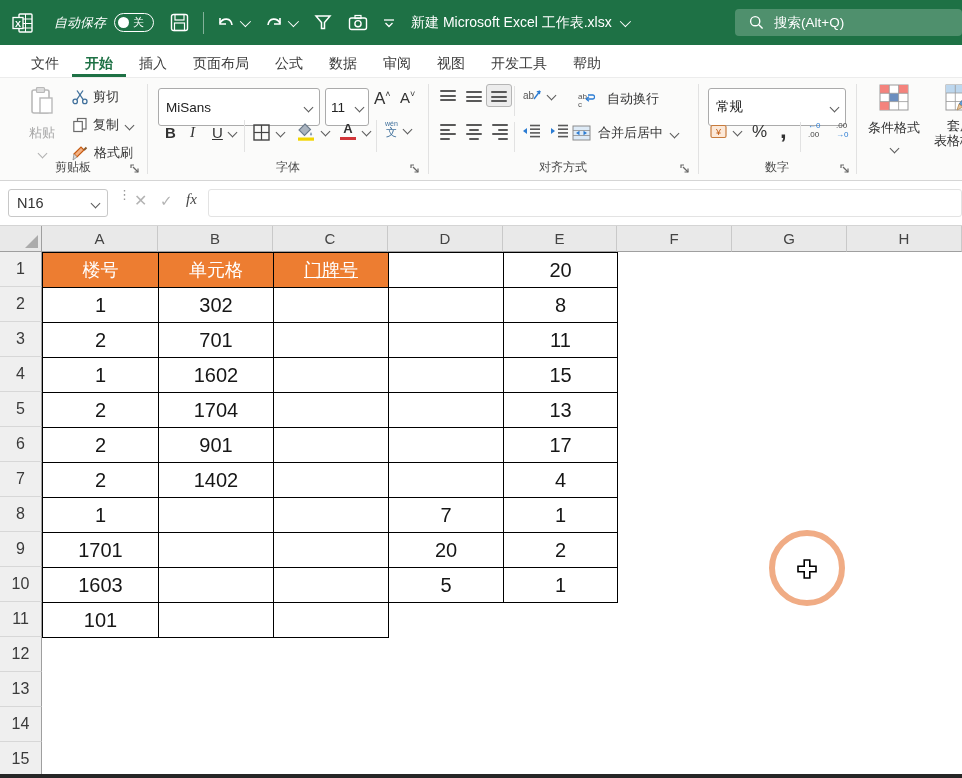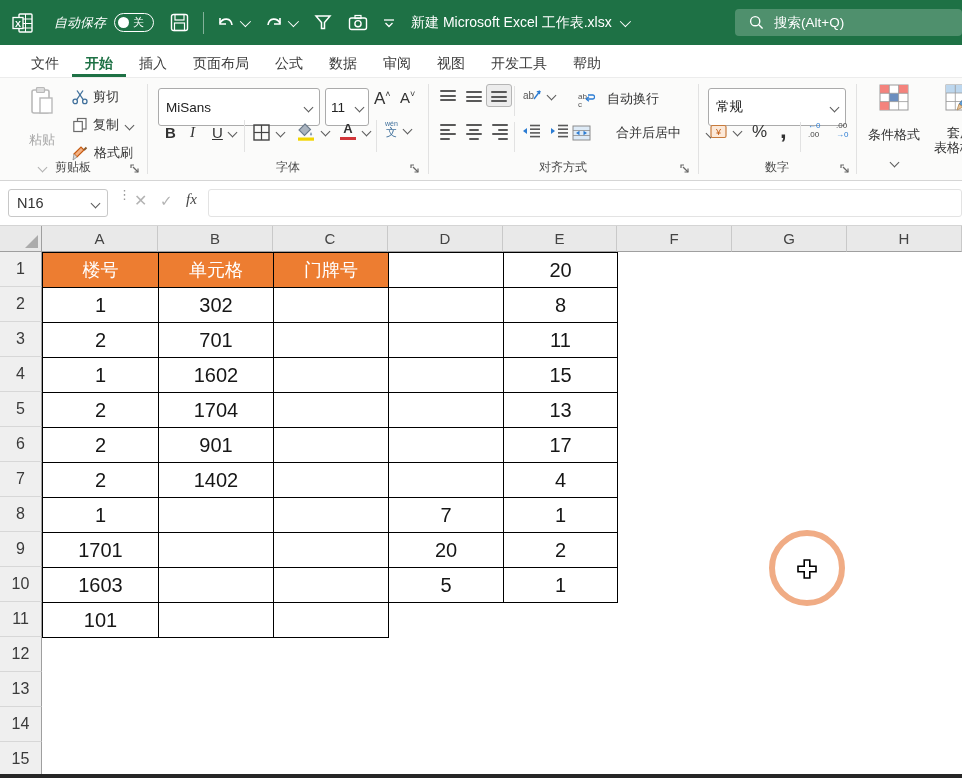--- a/index.html
+++ b/index.html
@@ -27,21 +27,21 @@
 
   
   .ribbon{position:relative;height:102px;background:#fbfbfa;border-bottom:1px solid #d5d5d5;box-sizing:content-box;font-size:13px;color:#333;}
   .sep-v{position:absolute;top:6px;bottom:6px;width:1px;background:#e2e2e2;}
   .glabel{position:absolute;bottom:4px;font-size:12px;color:#4a4a4a;text-align:center;}
   .rlbl{font-size:13px;color:#333;margin-left:5px;white-space:nowrap;}
   .rlbl.dis{color:#a6a6a6;}
   .crt{width:6px;height:6px;border-right:1.4px solid #5a5a5a;border-bottom:1.4px solid #5a5a5a;transform:rotate(45deg);display:inline-block;flex:none;}
   .combo{border:1px solid #ababab;border-radius:3px;background:#fff;display:flex;align-items:center;font-size:13.5px;color:#222;padding:0 7px;height:38px;box-sizing:border-box;}
   .combo .crt{margin-left:auto;}
-  .bigbtn{display:flex;flex-direction:column;align-items:center;gap:15px;}
+  .bigbtn{display:flex;flex-direction:column;align-items:center;gap:8px;}
   .vb{width:16px;height:13px;display:flex;flex-direction:column;gap:2.5px;}
   .vb span{height:2px;background:#595959;border-radius:1px;width:100%;}
   .vb.top{justify-content:flex-start;}.vb.mid{justify-content:center;}.vb.bot{justify-content:flex-end;}
   .hb{width:16px;display:flex;flex-direction:column;gap:2.5px;}
   .hb span{height:2px;background:#595959;border-radius:1px;}
   .hb.l span:nth-child(even){width:10px;}.hb.l span:nth-child(odd){width:16px;}
   .hb.c{align-items:center;}.hb.c span:nth-child(even){width:10px;}.hb.c span:nth-child(odd){width:16px;}
   .hb.r{align-items:flex-end;}.hb.r span:nth-child(even){width:10px;}.hb.r span:nth-child(odd){width:16px;}
   .selbox{border:1px solid #b5b5b5;background:#ececec;border-radius:3px;padding:4px;}
   .bld{font-weight:700;font-size:15px;color:#333;}
@@ -351,21 +351,21 @@
     <span>
       <svg width="18" height="16" viewBox="0 0 18 16">
           <text x="0" y="8" font-size="8" fill="#555" font-family="Liberation Sans,sans-serif">ab</text>
           <text x="0" y="15.5" font-size="8" fill="#555" font-family="Liberation Sans,sans-serif">c</text>
           <path d="M10 4 H15 C17 4, 17 8, 15 8 H8" fill="none" stroke="#2B7CD3" stroke-width="1.3"></path>
           <path d="M8 8 L11 5.8 M8 8 L11 10.2" fill="none" stroke="#2B7CD3" stroke-width="1.2"></path>
         </svg>
     </span>
     <span class="rlbl">自动换行</span>
   </div>
-  <div class="abs flex" style="left:572px;top:46px;gap:20px;">
+  <div class="abs flex" style="left:572px;top:46px;gap:2px;">
     <span>
       <svg width="19" height="16" viewBox="0 0 19 16">
           <rect x="1" y="1" width="17" height="14" fill="#DEEBF7" stroke="#8c8c8c" stroke-width="1"></rect>
           <line x1="1" y1="5.5" x2="18" y2="5.5" stroke="#8c8c8c" stroke-width="0.8"></line>
           <line x1="1" y1="10.5" x2="18" y2="10.5" stroke="#8c8c8c" stroke-width="0.8"></line>
           <path d="M4 8 L7.5 5.8 V10.2 Z" fill="#2B7CD3"></path>
           <path d="M15 8 L11.5 5.8 V10.2 Z" fill="#2B7CD3"></path>
         </svg>
     </span>
     <span class="rlbl">合并后居中</span>
@@ -490,21 +490,21 @@
       <div class="rh">10</div>
       <div class="rh">11</div>
       <div class="rh">12</div>
       <div class="rh">13</div>
       <div class="rh">14</div>
       <div class="rh">15</div>
     </div>
   <div class="tbl" id="tbl">
       <div class="cell hd" style="background: rgb(237, 125, 49);">楼号</div>
       <div class="cell hd" style="background: rgb(237, 125, 49);">单元格</div>
-      <div class="cell hd" style="background: rgb(237, 125, 49);">门牌号</div>
+      <div class="cell hd" style="background: rgb(237, 125, 49); text-decoration: underline;">门牌号</div>
       <div class="cell"></div>
       <div class="cell">20</div>
       <div class="cell">1</div>
       <div class="cell">302</div>
       <div class="cell"></div>
       <div class="cell"></div>
       <div class="cell">8</div>
       <div class="cell">2</div>
       <div class="cell">701</div>
       <div class="cell"></div>

